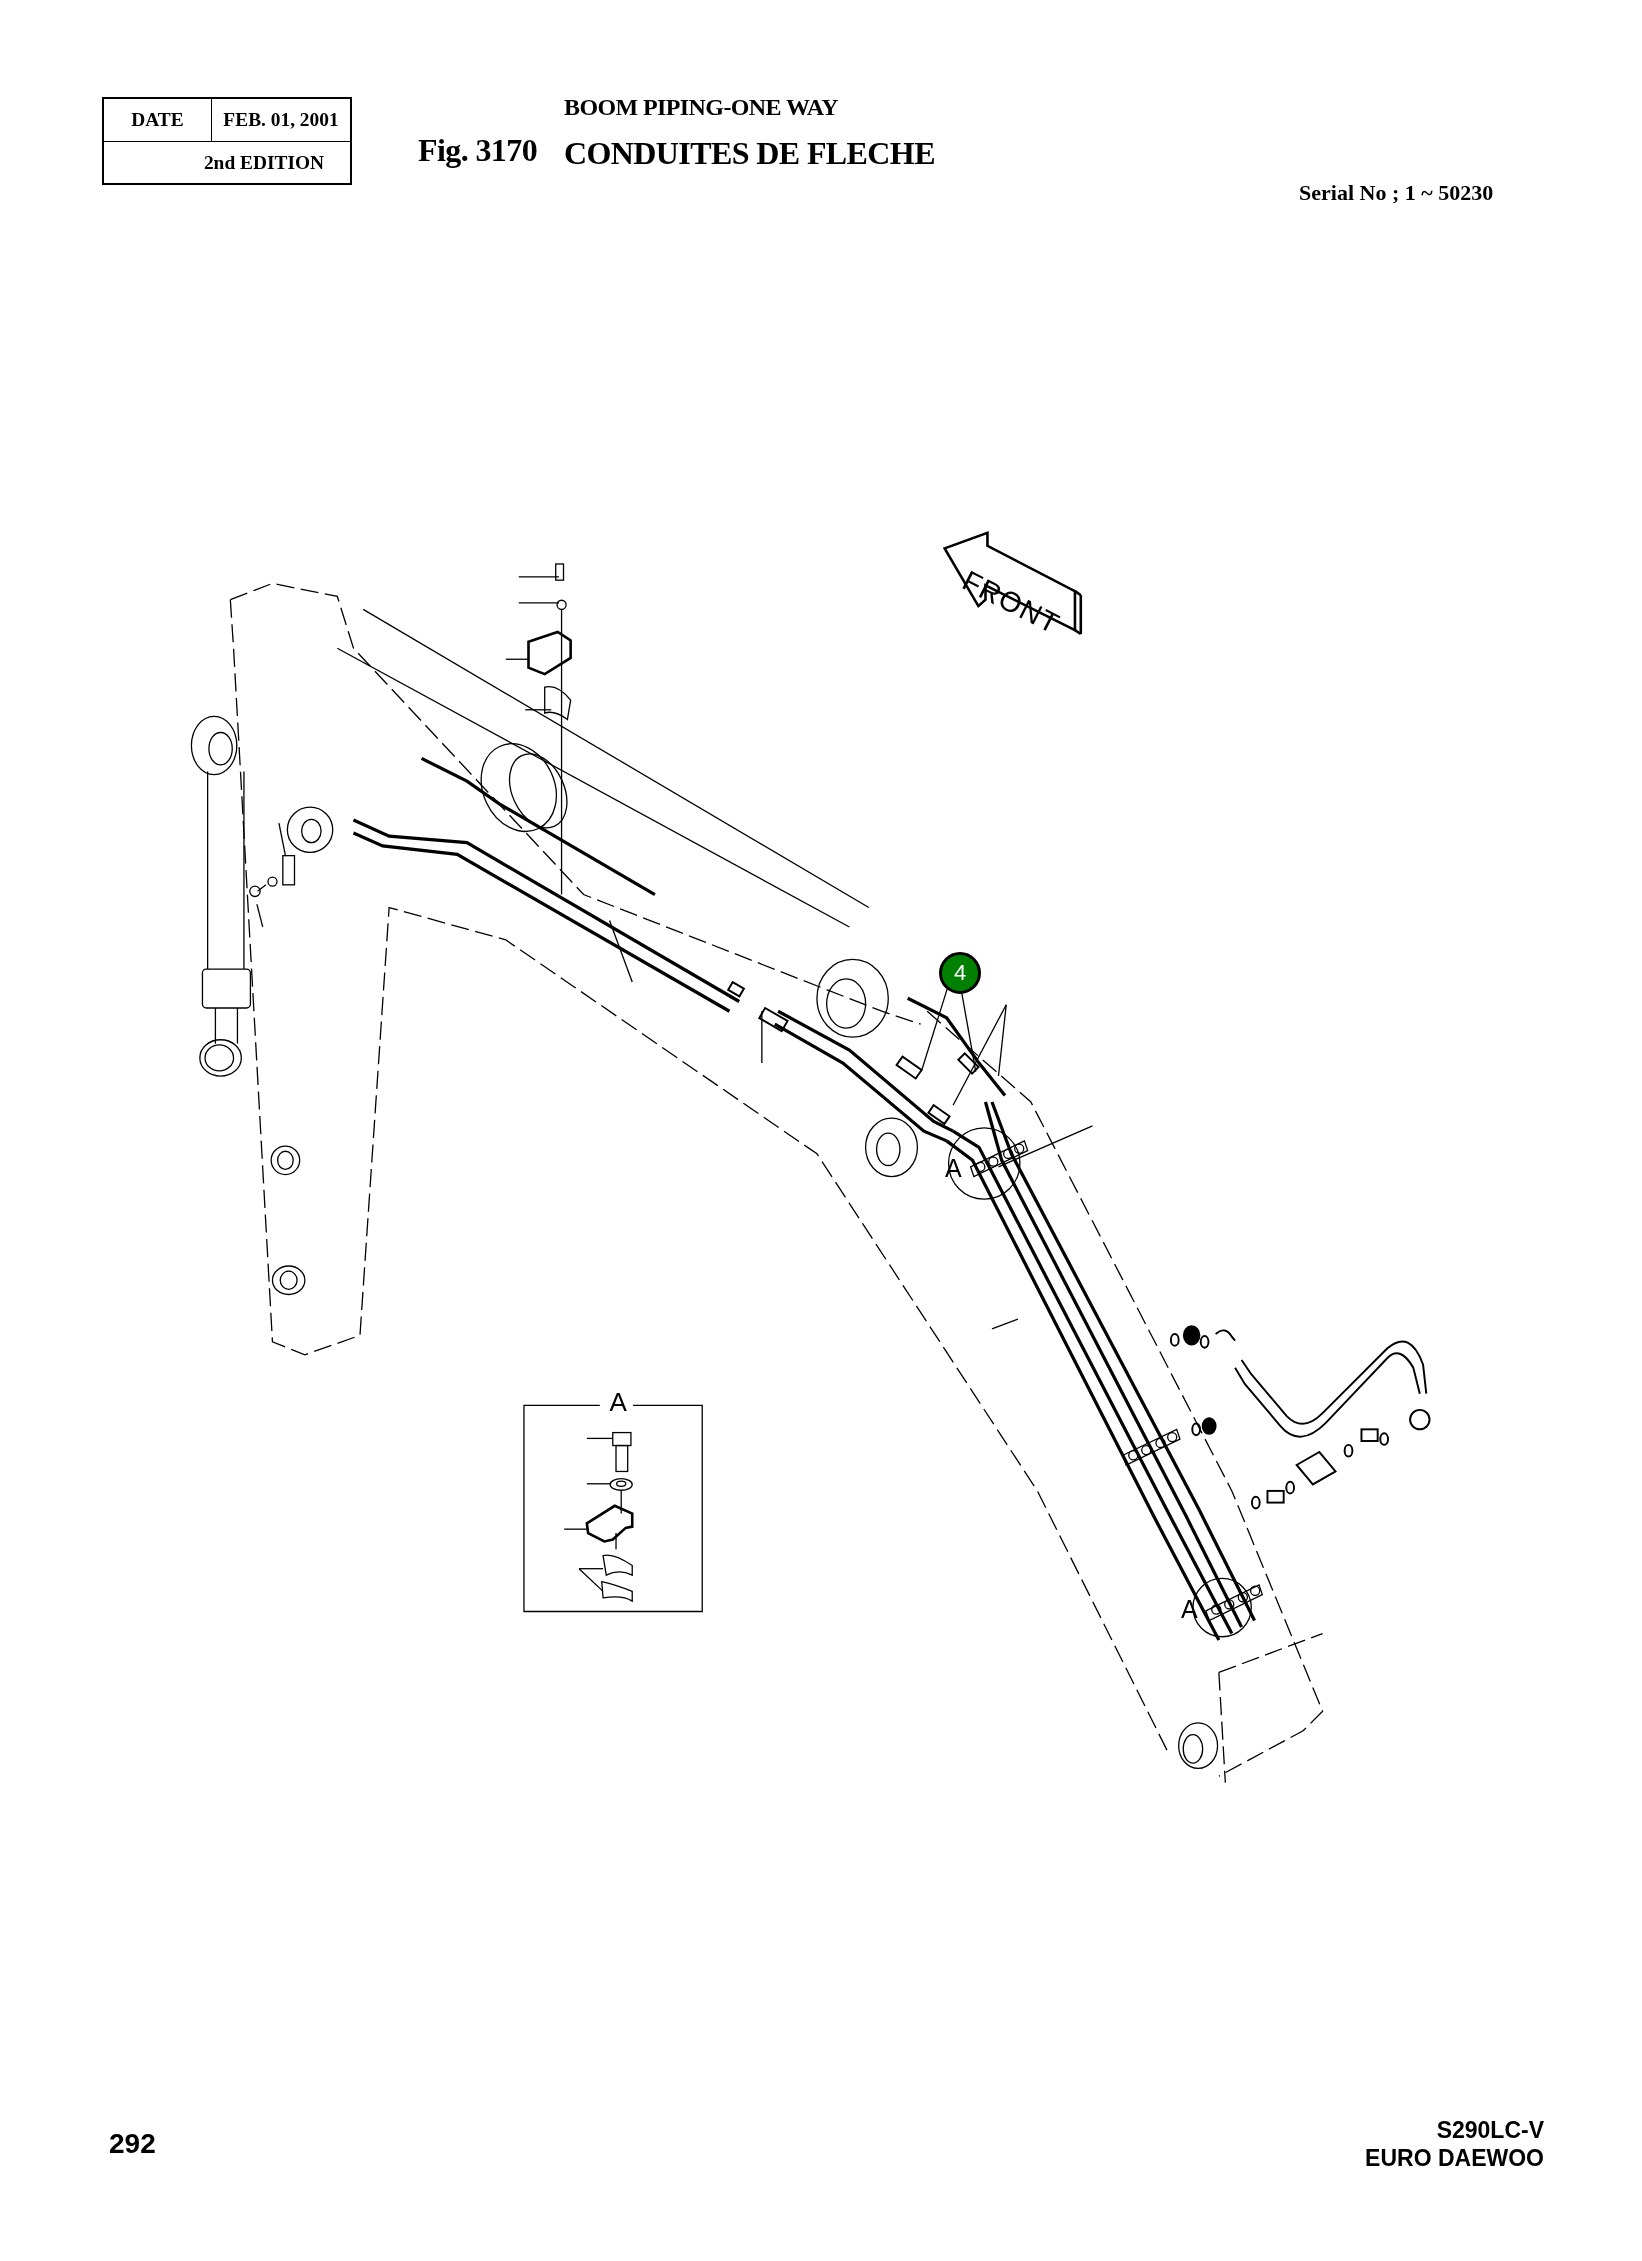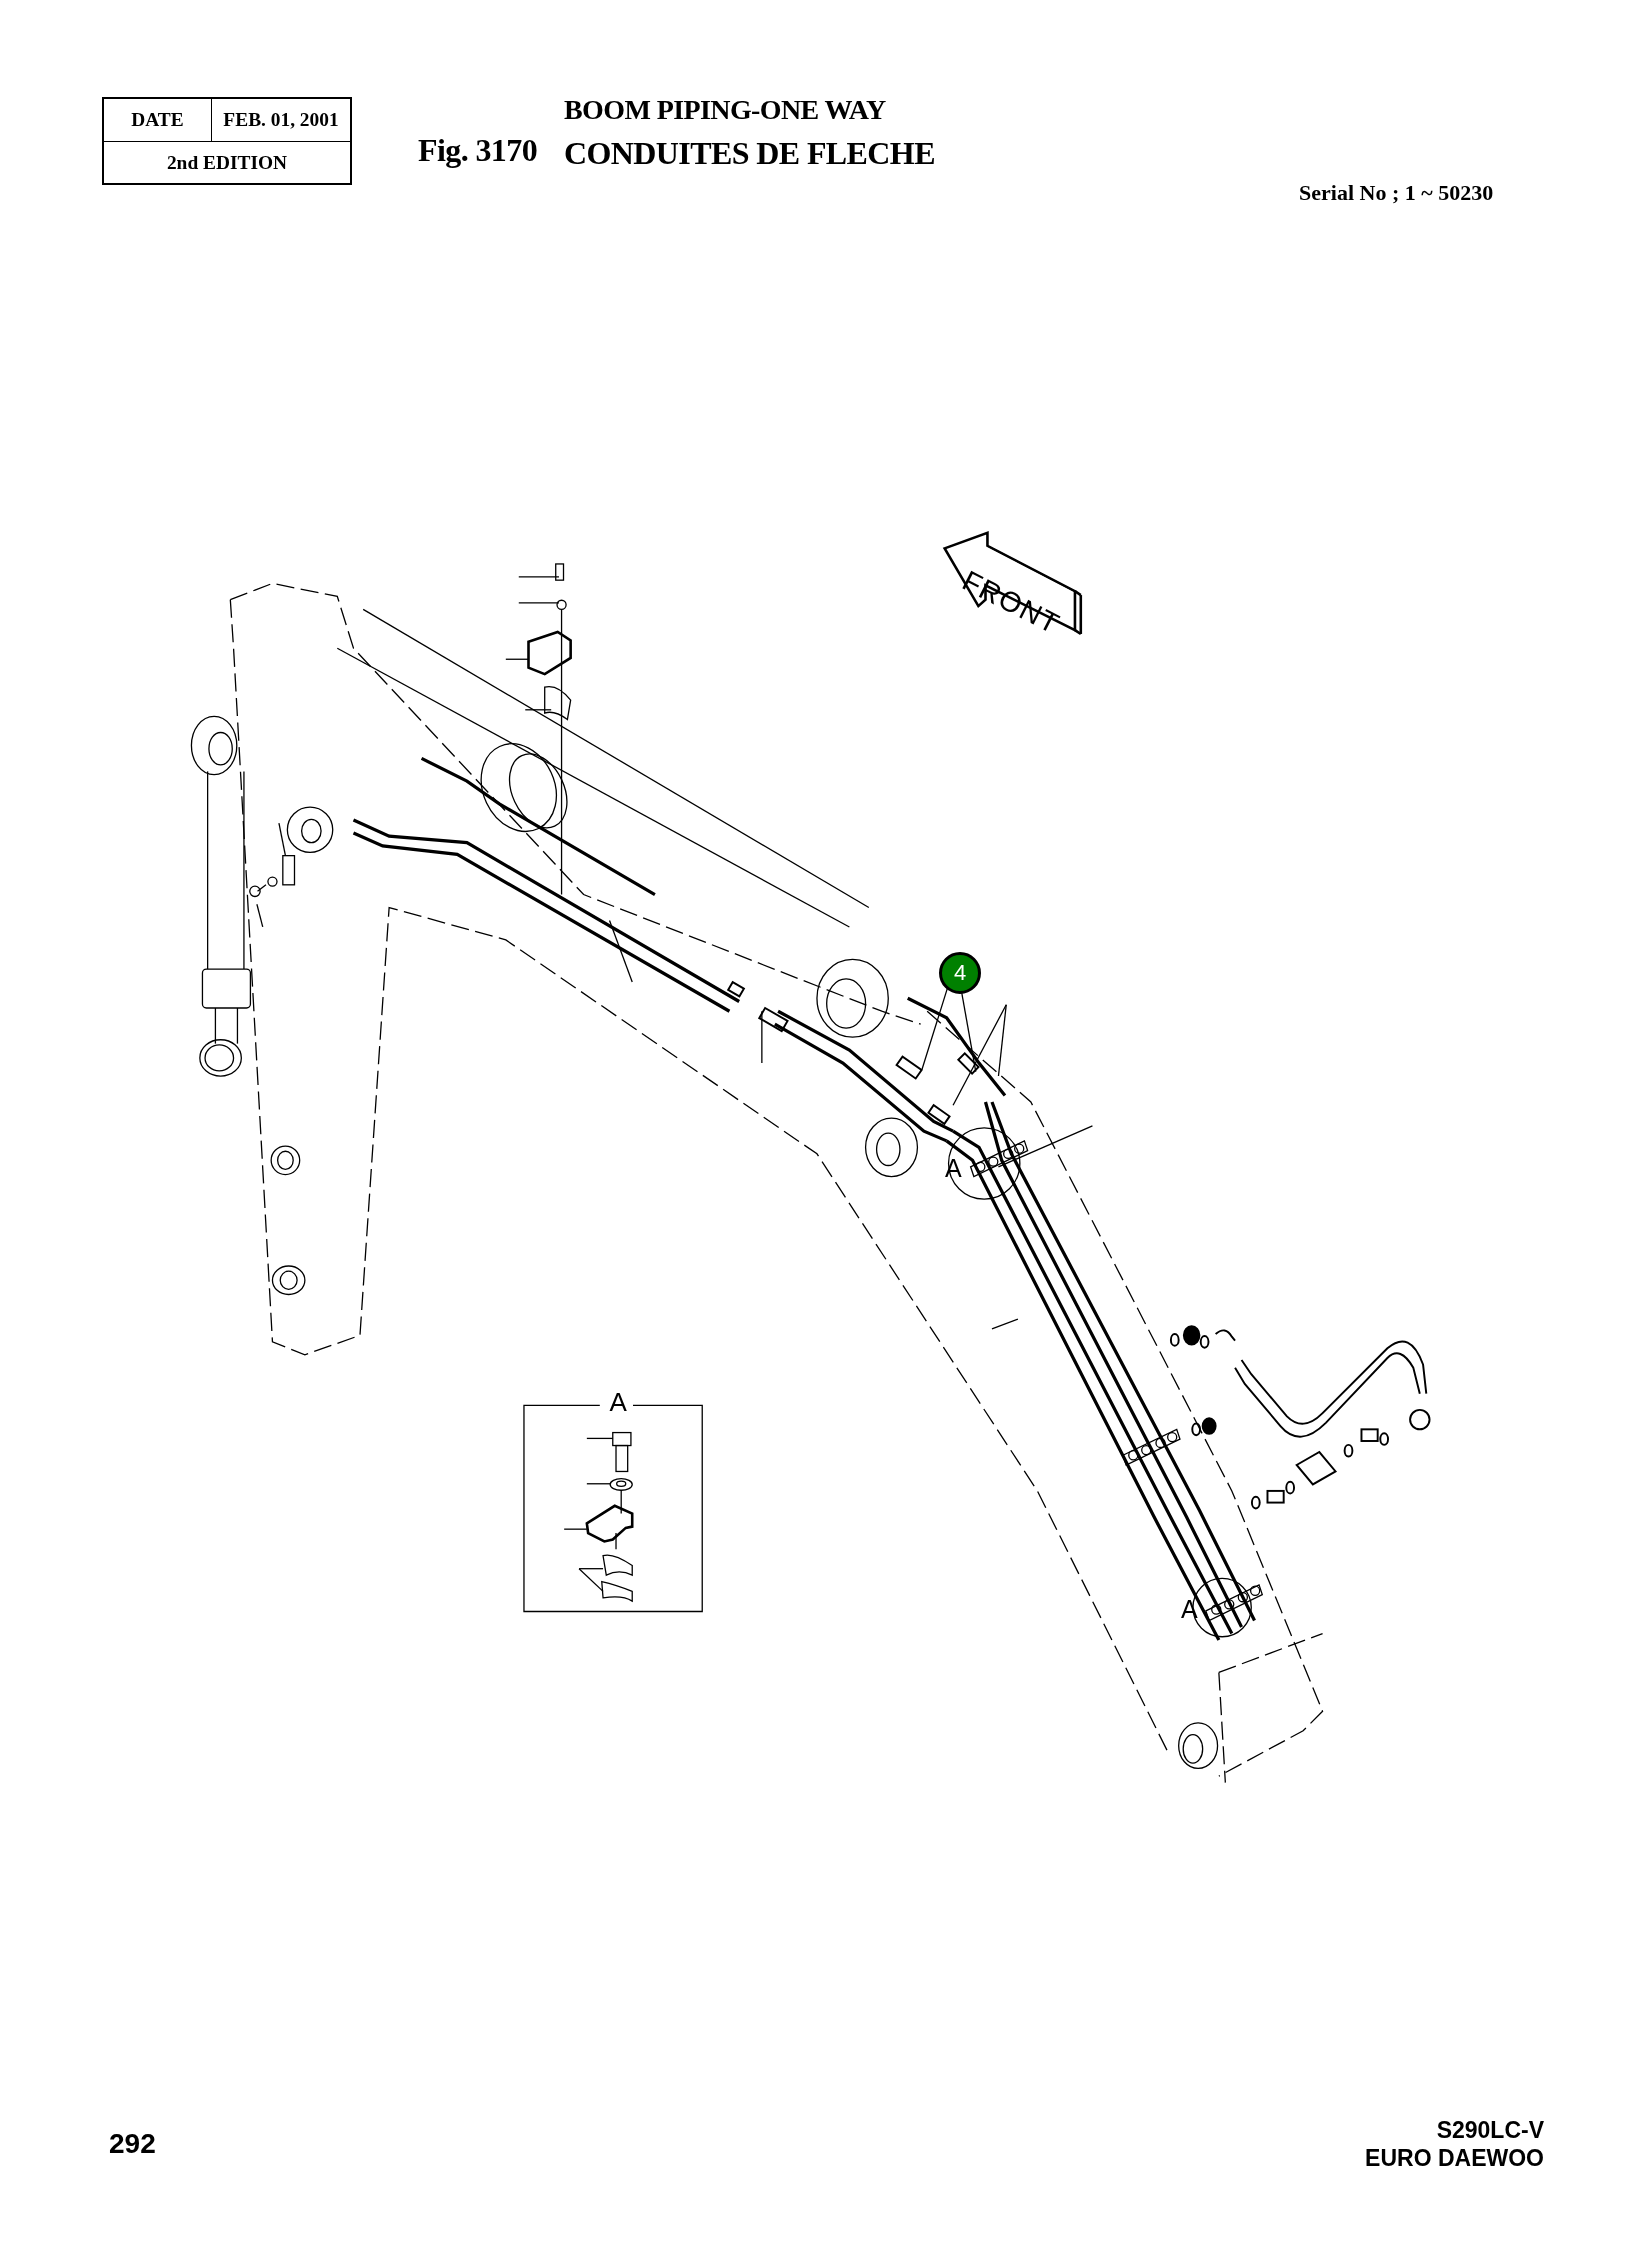--- a/index.html
+++ b/index.html
@@ -1,23 +1,23 @@
 <!DOCTYPE html>
 <html style="font-size:10.4px"><head>
 <meta charset="utf-8">
 <style>
   html, body { margin:0; padding:0; background:#ffffff; }
   body { width:1643px; height:2261px; position:relative; overflow:hidden; font-family:"Liberation Serif", serif; color:#000; }
   .date-box { position:absolute; left:102px; top:97px; width:250px; height:88px; border:2.6px solid #000; box-sizing:border-box; }
   .date-row { position:absolute; left:0; top:0; width:100%; height:43px; border-bottom:1.9px solid #000; box-sizing:border-box; }
   .date-label { position:absolute; left:0; top:0; width:108px; height:100%; border-right:1.3px solid #000; box-sizing:border-box; display:flex; align-items:center; justify-content:center; font-weight:bold; font-size:19.4px; }
   .date-value { position:absolute; left:108px; top:0; right:0; height:100%; display:flex; align-items:center; justify-content:center; font-weight:bold; font-size:19.4px; }
-  .edition { position:absolute; left:0; top:43px; width:100%; bottom:0; display:flex; align-items:center; justify-content:center; font-weight:bold; font-size:19.4px; }
+  .edition { position:absolute; left:0; top:43px; width:100%; bottom:0; display:flex; align-items:center; justify-content:center; font-weight:bold; font-size:19.4px;padding-left:37px; }
   .fig-no { position:absolute; left:418px; top:132px; font-size:32px; font-weight:bold; letter-spacing:-0.6px; }
-  .title1 { position:absolute; left:564px; top:94px; font-size:28px; font-weight:bold; letter-spacing:-0.6px; white-space:nowrap; }
+  .title1 { position:absolute; left:564px; top:94px; font-size:24px; font-weight:bold; letter-spacing:-0.6px; white-space:nowrap; }
   .title2 { position:absolute; left:564px; top:135px; font-size:32px; font-weight:bold; letter-spacing:-0.6px; white-space:nowrap; }
   .serial { position:absolute; left:1299px; top:180px; font-size:22px; font-weight:bold; white-space:nowrap; }
   .page-no { position:absolute; left:109px; top:2128px; font-family:"Liberation Sans", sans-serif; font-weight:bold; font-size:28px; }
   .model { position:absolute; right:99px; top:2117px; font-family:"Liberation Sans", sans-serif; font-weight:bold; font-size:23px; text-align:right; }
   .brand { position:absolute; right:99px; top:2145px; font-family:"Liberation Sans", sans-serif; font-weight:bold; font-size:23px; text-align:right;margin-left:24px; }
   svg.drawing { position:absolute; left:0; top:0; width:1643px; height:2261px; }
   .callout { position:absolute; left:939px; top:952px; width:36px; height:36px; border-radius:50%; background:#008000; border:3.2px solid #000; box-sizing:content-box; display:flex; align-items:center; justify-content:center; color:#fff; font-family:"Liberation Sans", sans-serif; font-size:22px; cursor:pointer; }
   .label-a { position:absolute; font-family:"Liberation Sans", sans-serif; font-size:25px; }
   .detail-label { position:absolute; left:603px; top:1387px; font-family:"Liberation Sans", sans-serif; font-size:26px; background:#fff; padding:0 6.5px; }
   .front-text { position:absolute; left:972px; top:564px; font-family:"Liberation Sans", sans-serif; font-size:28.5px; transform:rotate(27deg); transform-origin:left top; letter-spacing:1.3px; }

